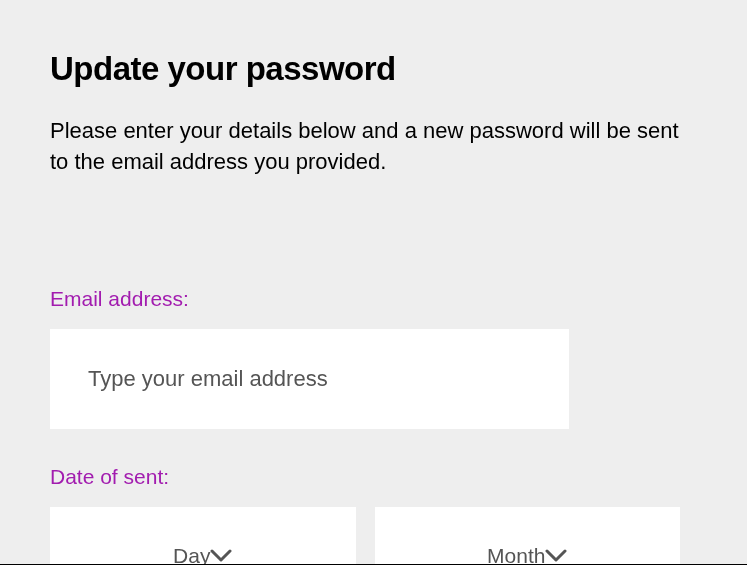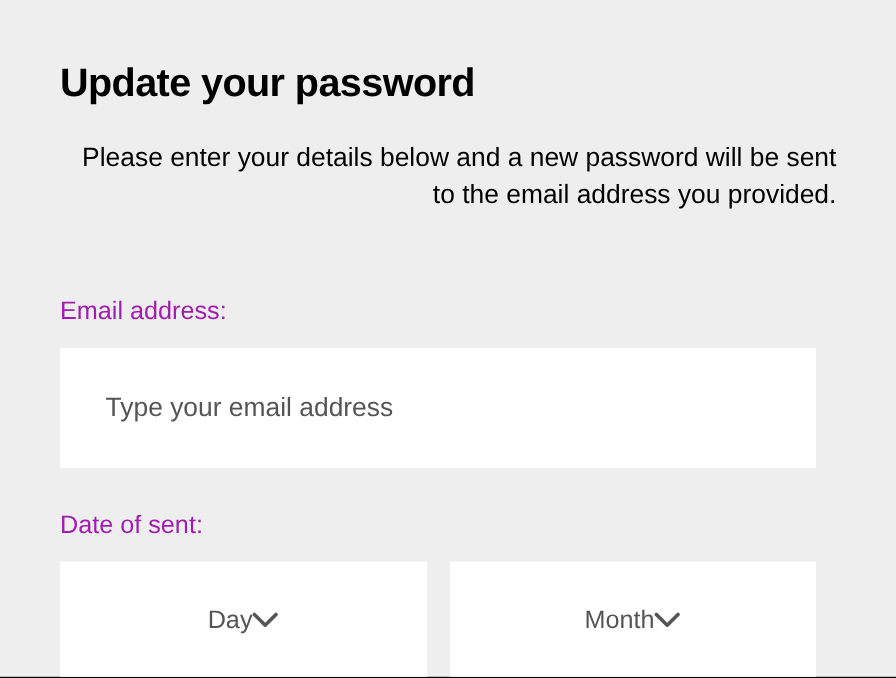--- a/index.html
+++ b/index.html
@@ -19,32 +19,31 @@
       font-size: 33px;
       font-weight: 700;
       color: #000;
       letter-spacing: -0.5px;
       margin-bottom: 28px;
     }
     .page-description {
       font-size: 22px;
       color: #000;
       line-height: 1.4;
-      margin-bottom: 70px;
+      margin-bottom: 109px;
       font-weight: 400;
-      text-align: right;
     }
     .field-label {
       font-size: 21px;
       color: #a21caf;
       margin-bottom: 18px;
       display: block;
     }
     .text-input {
-      width: 630px;
+      width: 519px;
       height: 100px;
       background: #fff;
       border: none;
       font-size: 22px;
       padding: 0 38px;
       color: #000;
       font-family: inherit;
       margin-bottom: 36px;
     }
     .text-input::placeholder {

